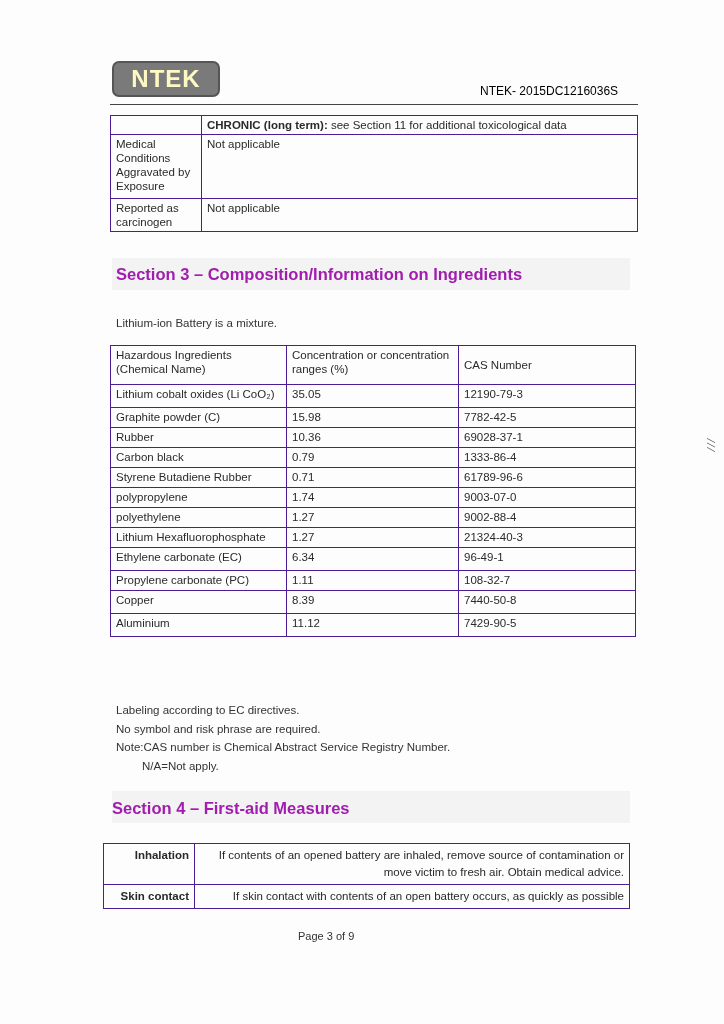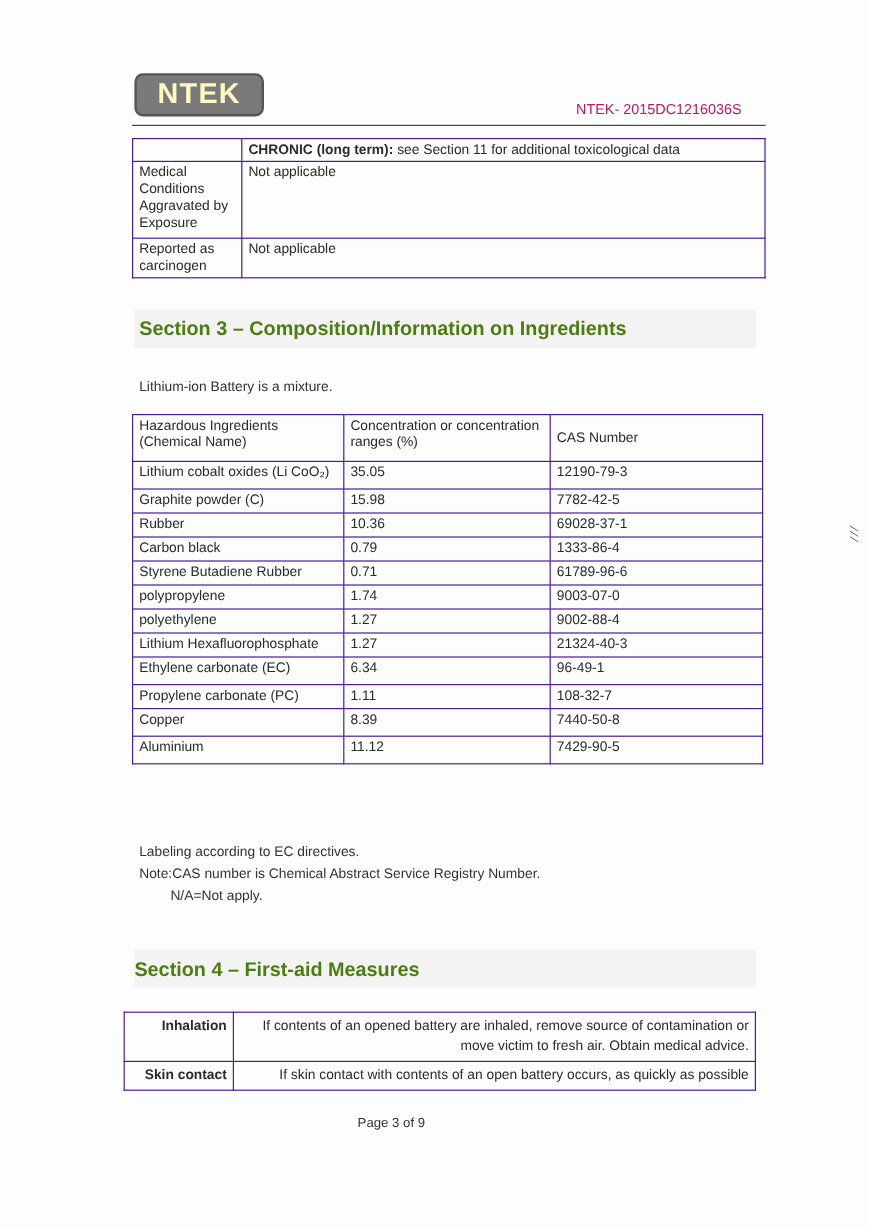--- a/index.html
+++ b/index.html
@@ -7,31 +7,31 @@
     width: 724px; height: 1024px; background: #fdfdfd; position: relative;
     font-family: "Liberation Sans", sans-serif; color: #2a2a2a; overflow: hidden;
   }
   .abs { position: absolute; }
   .logo {
     left: 112px; top: 61px; width: 108px; height: 36px; border-radius: 7px;
     background: #7a7a7a; border: 2px solid #555; box-sizing: border-box;
     display: flex; align-items: center; justify-content: center;
   }
   .logo span { color: #fef9c3; font-weight: bold; font-size: 24px; letter-spacing: 1px; }
-  .doc-id { left: 480px; top: 84px; font-size: 12px; color: #be185d; }
+  .doc-id { left: 480px; top: 84px; font-size: 12px; color: #000000; }
   .hr1 { left: 110px; top: 104px; width: 528px; height: 1px; background: #444; }
 
   table { border-collapse: collapse; font-size: 11.5px; color: #2a2a2a; }
   td { border: 1px solid #4c1d95; vertical-align: top; padding: 2px 5px; line-height: 14px; }
 
   .t1 { left: 110px; top: 115px; width: 528px; }
   .t1 td.c1 { width: 80px; }
 
   .sec-bar { left: 112px; width: 518px; height: 32px; background: #f3f3f3; }
-  .sec-title { font-size: 16.5px; font-weight: bold; color: #4d7c0f; }
+  .sec-title { font-size: 16.5px; font-weight: bold; color: #a21caf; }
   .para { font-size: 11.5px; color: #333; }
 
   .t2 { left: 110px; top: 345px; width: 526px; }
   .t2 td { padding: 2px 5px; height: 15px; }
   .t2 td.n { width: 165px; }
   .t2 td.c { width: 161px; }
   .t2 tr.h td { height: 34px; }
   .t2 tr.tall td { height: 18px; }
 
   .notes { left: 116px; top: 701px; font-size: 11.5px; line-height: 18.5px; color: #333; }
@@ -146,20 +146,21 @@
   <tr class="tall">
         <td class="n">Aluminium</td>
         <td class="c">11.12</td>
         <td>7429-90-5</td>
       </tr>
 </tbody>
   </table>
 
 <div class="abs notes">
   <div>Labeling according to EC directives.</div>
+  <div>No symbol and risk phrase are required.</div>
   <div>Note:CAS number is Chemical Abstract Service Registry Number.</div>
   <div class="ind">N/A=Not apply.</div>
 </div>
 
 <div class="abs sec-bar" style="top:791px">
   <div class="sec-title" style="position:absolute;left:0px;top:8px">Section 4 – First-aid Measures</div>
 </div>
 
 <table class="abs t3">
   <tbody>

